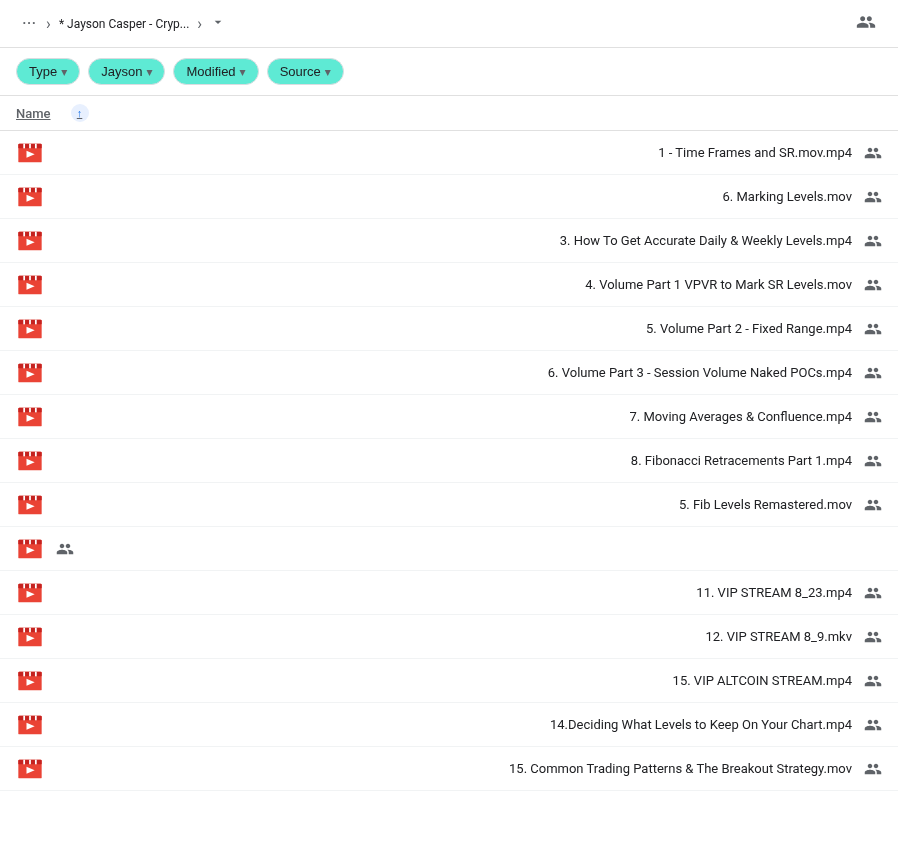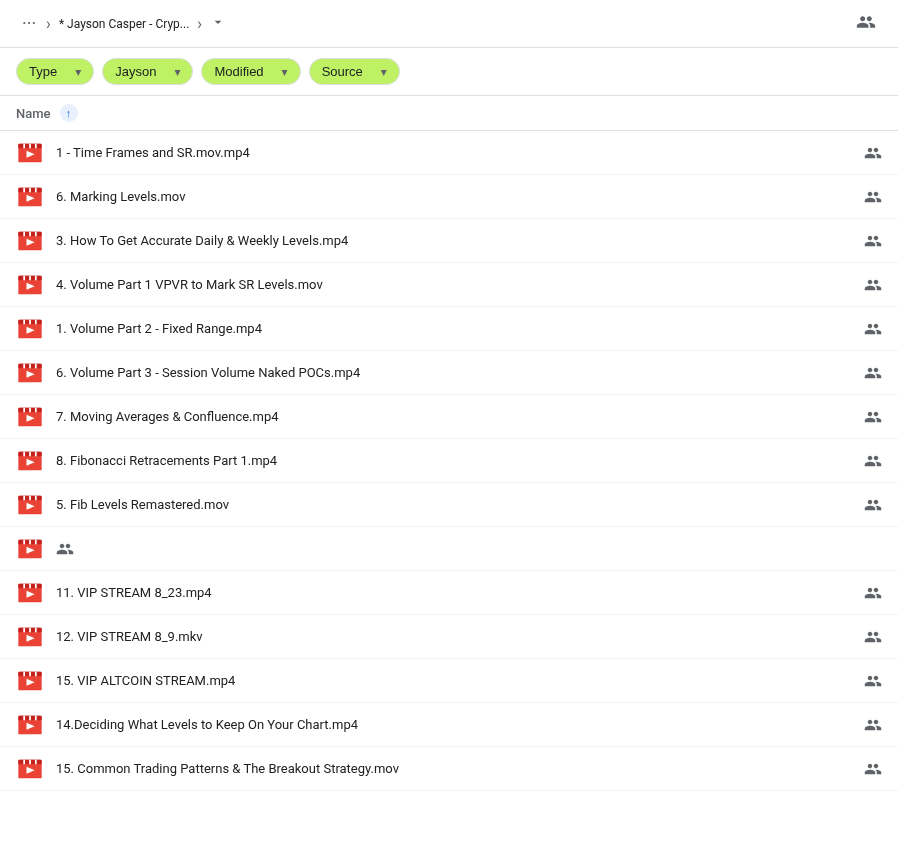--- a/index.html
+++ b/index.html
@@ -62,66 +62,68 @@
     .filter-bar {
       display: flex;
       align-items: center;
       padding: 10px 16px;
       gap: 8px;
       border-bottom: 1px solid #e0e0e0;
     }
     .filter-chip {
       display: flex;
       align-items: center;
-      gap: 18px;
+      gap: 4px;
       border: 1px solid #dadce0;
       border-radius: 16px;
       padding: 5px 12px;
       font-size: 13px;
       color: #202124;
       cursor: pointer;
-      background: #bef264;
+      background: #5eead4;
       white-space: nowrap;
     }
     .filter-chip .chip-arrow {
       font-size: 12px;
       color: #5f6368;
     }
 
     
     .column-header {
       display: flex;
       align-items: center;
       padding: 8px 16px;
       border-bottom: 1px solid #e0e0e0;
       background: #fff;
     }
     .col-name {
       display: flex;
       align-items: center;
-      gap: 9px;
+      gap: 20px;
       font-size: 13px;
       color: #5f6368;
       font-weight: 500;
+      text-decoration: underline;
     }
     .sort-up-icon {
       display: inline-flex;
       align-items: center;
       justify-content: center;
       width: 18px;
       height: 18px;
       border-radius: 50%;
       background: #e8f0fe;
       color: #1a73e8;
       font-size: 11px;
     }
 
     
     .file-list {
       width: 100%;
+      text-align: right;
     }
     .file-row {
       display: flex;
       align-items: center;
       padding: 0 16px;
       height: 44px;
       border-bottom: 1px solid #f1f3f4;
       cursor: pointer;
       gap: 12px;
     }
@@ -282,21 +284,21 @@
       <span class="video-icon">
         <svg viewBox="0 0 24 24" xmlns="http://www.w3.org/2000/svg">
     <rect x="2" y="4" width="20" height="16" rx="1" fill="#ea4335"></rect>
     <rect x="2" y="4" width="20" height="4" rx="1" fill="#c5221f"></rect>
     <line x1="7" y1="4" x2="7" y2="8" stroke="white" stroke-width="1.5"></line>
     <line x1="12" y1="4" x2="12" y2="8" stroke="white" stroke-width="1.5"></line>
     <line x1="17" y1="4" x2="17" y2="8" stroke="white" stroke-width="1.5"></line>
     <polygon points="9,10 9,16 16,13" fill="white"></polygon>
   </svg>
       </span>
-      <span class="file-name">1. Volume Part 2 - Fixed Range.mp4</span>
+      <span class="file-name">5. Volume Part 2 - Fixed Range.mp4</span>
       <span class="share-icon">
         <svg width="18" height="18" viewBox="0 0 24 24" fill="#5f6368">
     <path d="M16 11c1.66 0 2.99-1.34 2.99-3S17.66 5 16 5c-1.66 0-3 1.34-3 3s1.34 3 3 3zm-8 0c1.66 0 2.99-1.34 2.99-3S9.66 5 8 5C6.34 5 5 6.34 5 8s1.34 3 3 3zm0 2c-2.33 0-7 1.17-7 3.5V19h14v-2.5c0-2.33-4.67-3.5-7-3.5zm8 0c-.29 0-.62.02-.97.05 1.16.84 1.97 1.97 1.97 3.45V19h6v-2.5c0-2.33-4.67-3.5-7-3.5z"></path>
   </svg>
       </span>
     </div>
     <div class="file-row">
       <span class="video-icon">
         <svg viewBox="0 0 24 24" xmlns="http://www.w3.org/2000/svg">
     <rect x="2" y="4" width="20" height="16" rx="1" fill="#ea4335"></rect>

